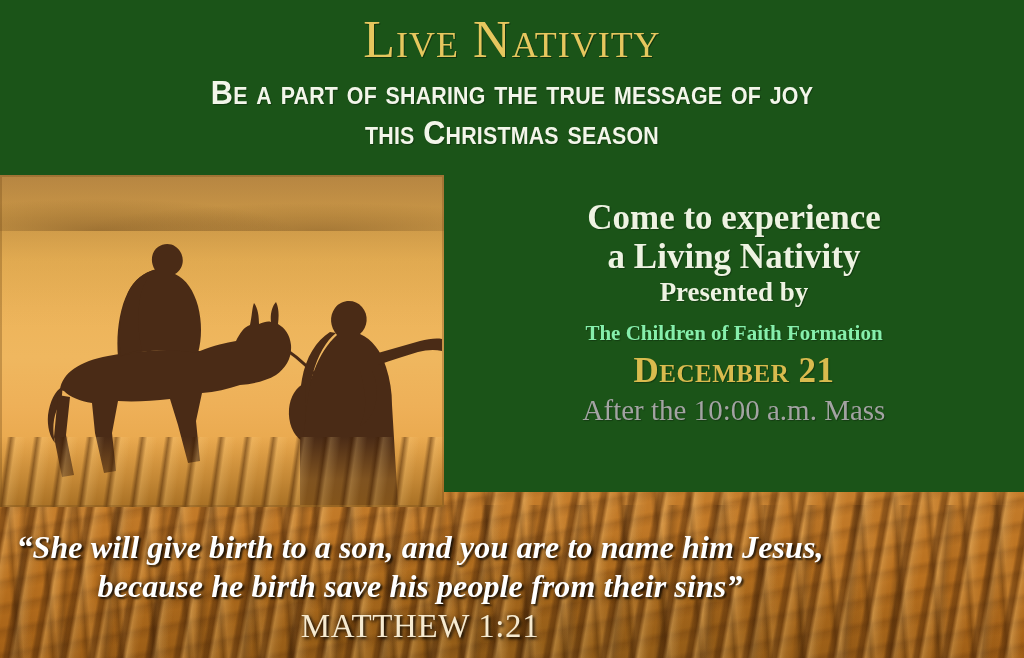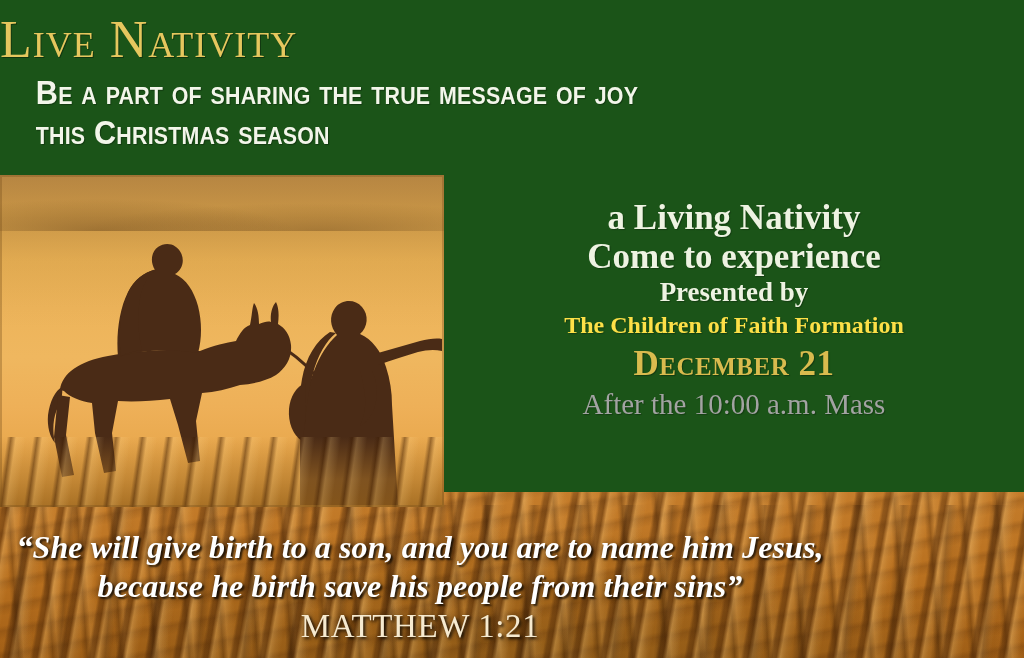--- a/index.html
+++ b/index.html
@@ -73,20 +73,21 @@
         rgba(35,15,2,.10) 33px,
         rgba(35,15,2,.00) 46px);
   }
 
   
   .green-header {
     position: absolute;
     left: 0; top: 0;
     width: 1024px; height: 176px;
     background: #1b5418;
+    text-align: center;
   }
   .title {
     margin: 0;
     padding-top: 12px;
     font-family: "Liberation Serif", serif;
     font-variant: small-caps;
     font-weight: 400;
     font-size: 52px;
     letter-spacing: 1px;
     color: #e6c75e;
@@ -171,25 +172,25 @@
   .gp-med {
     font-family: "Liberation Serif", serif;
     font-size: 27px;
     font-weight: 700;
     color: #eef3e2;
     text-shadow: 1px 1px 1px rgba(0,0,0,.28);
     margin-top: 1px;
   }
   .gp-med2 {
     font-family: "Liberation Serif", serif;
-    font-size: 24px;
-    font-weight: 700;
-    color: #fde047;
+    font-size: 21px;
+    font-weight: 700;
+    color: #86efac;
     text-shadow: 1px 1px 1px rgba(0,0,0,.28);
-    margin-top: 4px;
+    margin-top: 14px;
   }
   .gp-date {
     font-family: Liberation Serif, serif;
     font-variant: small-caps;
     font-size: 35px;
     font-weight: 700;
     color: #d9bb4e;
     margin-top: 6px;
     letter-spacing: .5px;
     text-shadow: 1px 1px 1px rgba(0,0,0,.30);
@@ -317,22 +318,22 @@
                  C288 248 293 260 302 266
                  C306 248 307 226 305 208 Z"></path>
       </g>
     </svg>
 
     <div class="ground"></div>
     <div class="frame"></div>
   </div>
 
   <div class="green-panel">
+    <p class="gp-line gp-big">Come to experience</p>
     <p class="gp-line gp-big">a Living Nativity</p>
-    <p class="gp-line gp-big">Come to experience</p>
     <p class="gp-line gp-med">Presented by</p>
     <p class="gp-line gp-med2">The Children of Faith Formation</p>
     <p class="gp-line gp-date">December 21</p>
     <p class="gp-line gp-gold">After the 10:00 a.m. Mass</p>
   </div>
 
   <div class="scripture">
     <p class="quote-line">“She will give birth to a son, and you are to name him Jesus,</p>
     <p class="quote-line">because he birth save his people from their sins”</p>
     <p class="citation">MATTHEW 1:21</p>

